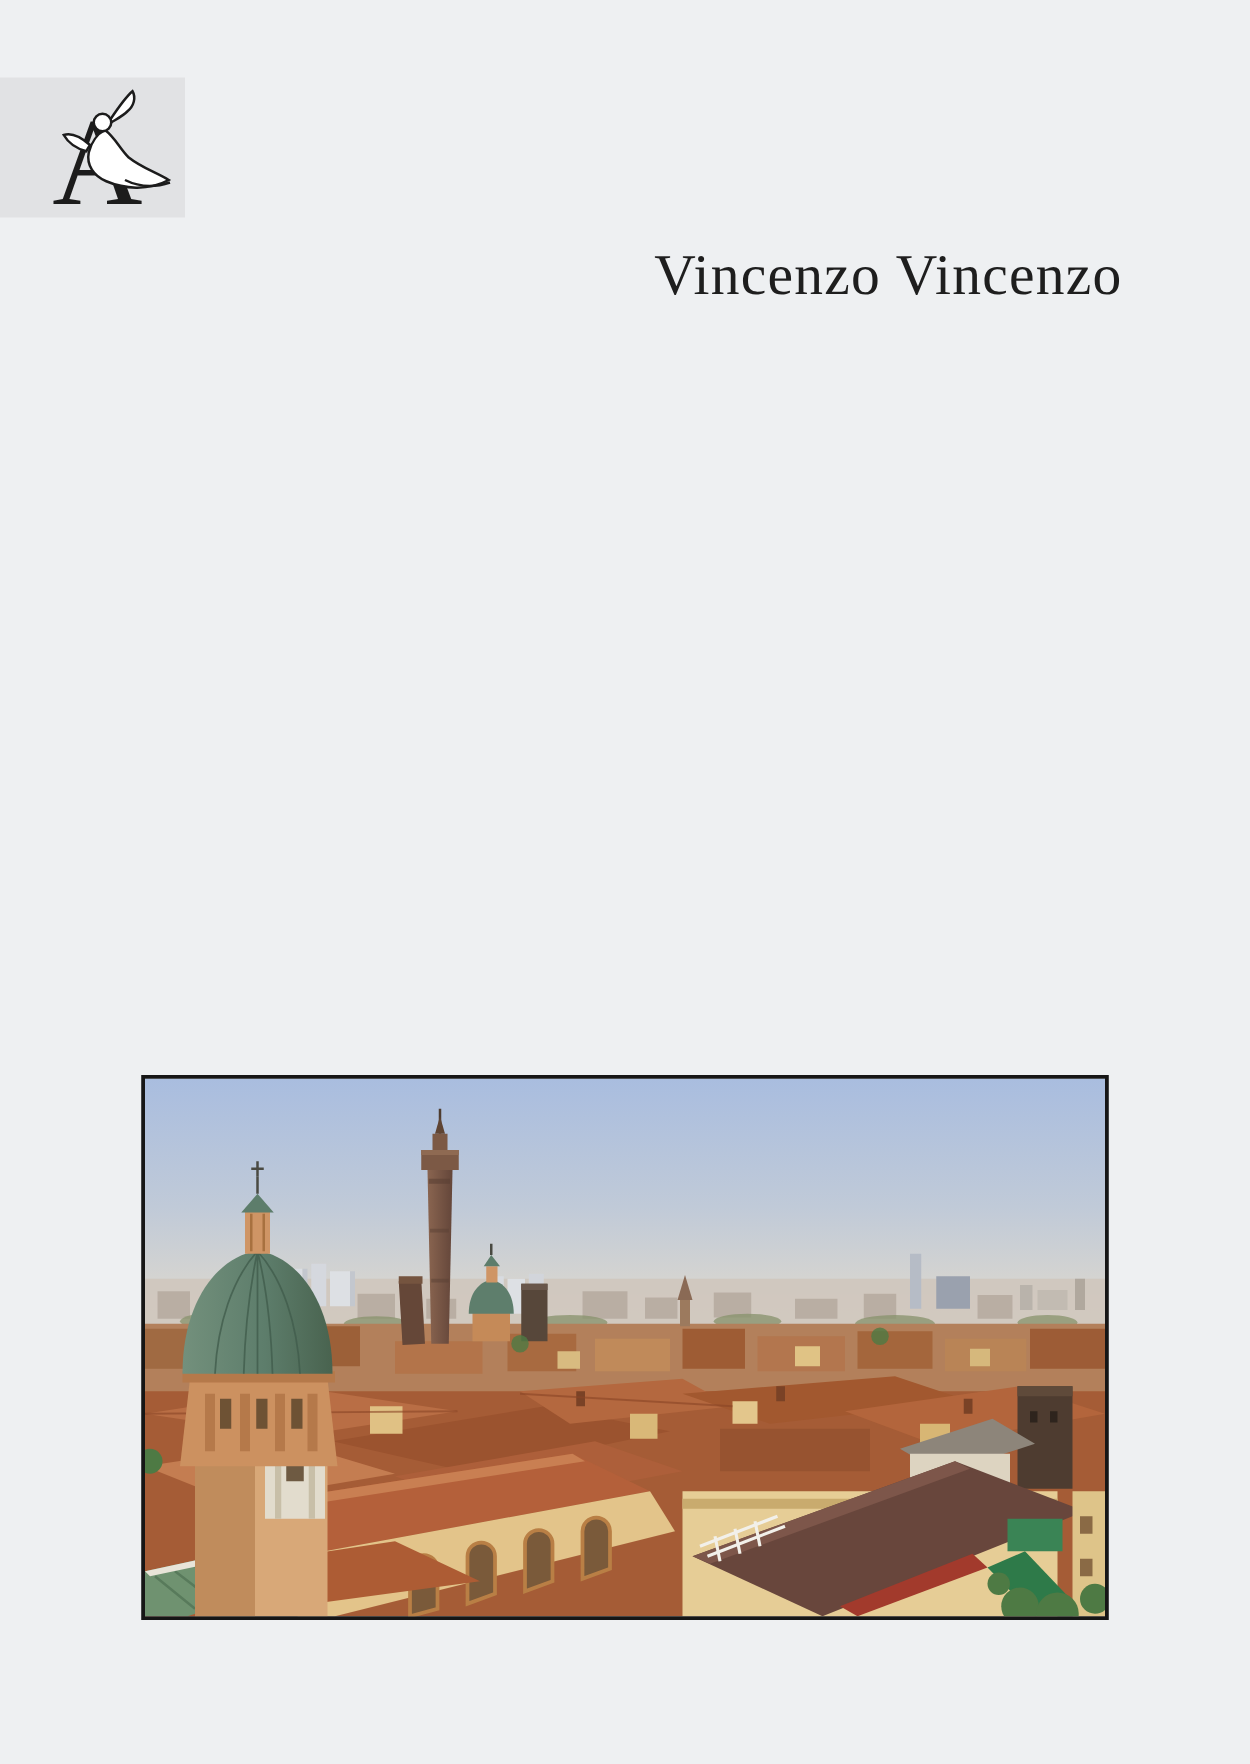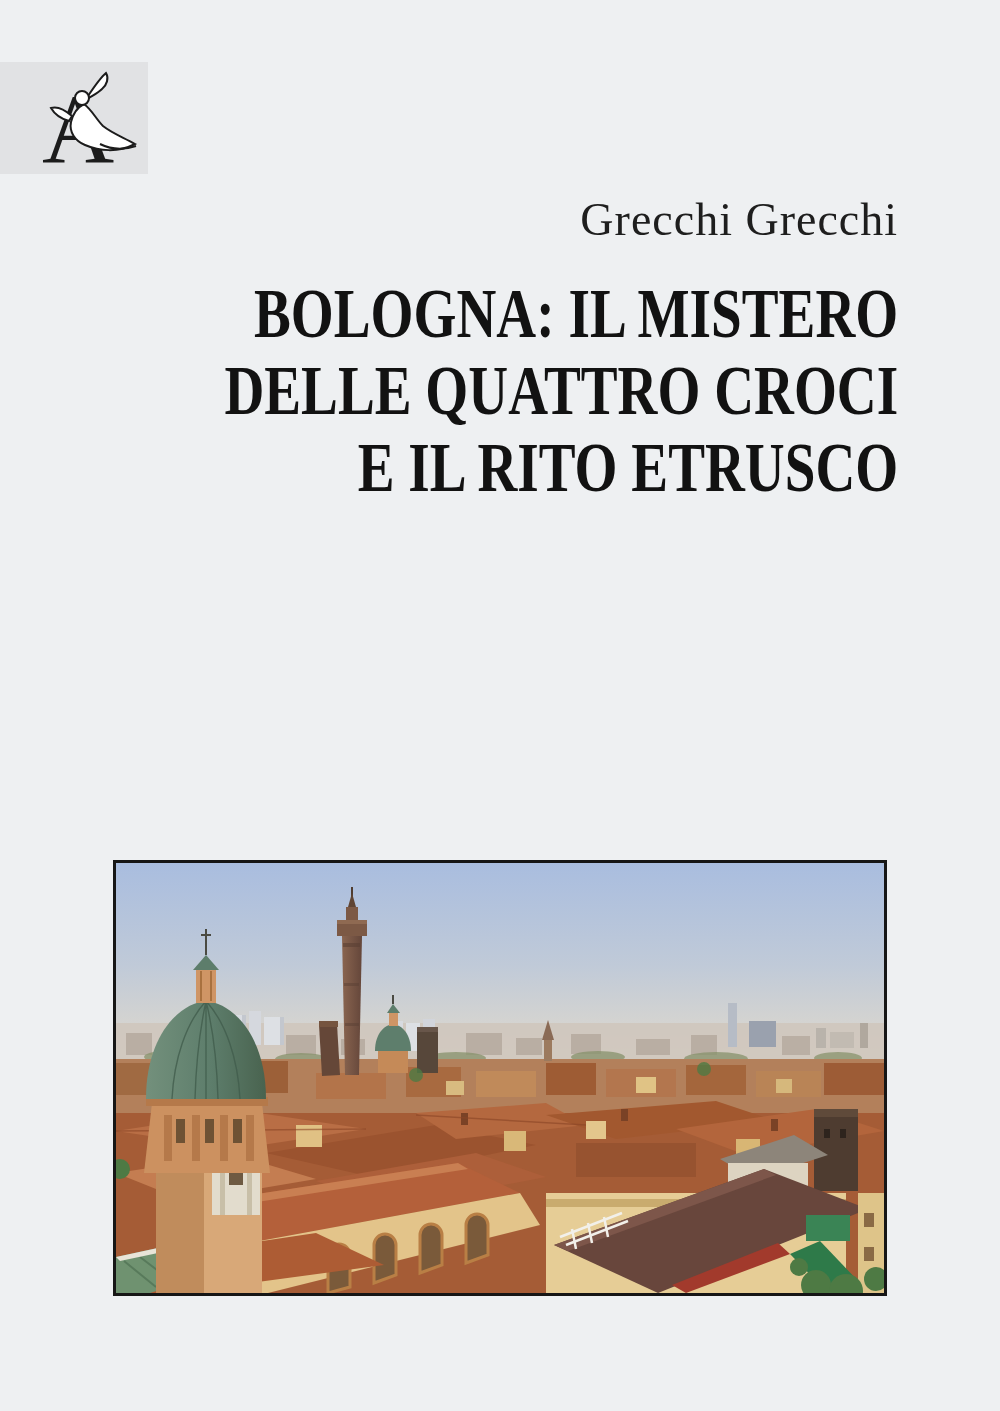--- a/index.html
+++ b/index.html
@@ -51,27 +51,22 @@
       <text x="78" y="101" text-anchor="middle" font-family="Liberation Serif, serif" font-size="100" fill="#1c1c1c">A</text>
 
       <path d="M84,42 C92,48 96,57 103,64 C113,72 125,76 135,82 C118,91 99,89 85,83 C75,79 69,70 71,60 C73,52 78,45 84,42 Z" fill="#ffffff" stroke="#1c1c1c" stroke-width="2"></path>
       <path d="M88,34 C94,25 100,16 106,11 C109,16 107,23 102,27 C98,31 92,34 89,36 Z" fill="#ffffff" stroke="#1c1c1c" stroke-width="2"></path>
       <path d="M72,54 C64,47 57,44 51,46 C55,53 62,57 69,59 Z" fill="#ffffff" stroke="#1c1c1c" stroke-width="2"></path>
       <circle cx="82" cy="36" r="7" fill="#ffffff" stroke="#1c1c1c" stroke-width="2"></circle>
       <path d="M100,82 C112,88 124,88 136,84" fill="none" stroke="#1c1c1c" stroke-width="2"></path>
     </svg>
   </div>
 
-  <div class="author">Grecchi Grecchi</div>
-
-  <div class="title-block">
-    <div class="title-line">BOLOGNA: IL MISTERO</div>
-    <div class="title-line">DELLE QUATTRO CROCI</div>
-    <div class="title-line">E IL RITO ETRUSCO</div>
-  </div>
+  <div class="author">Vincenzo Vincenzo</div>
+
 
   <div class="photo-frame">
     <svg width="768" height="430" viewBox="0 0 768 430" aria-hidden="true">
       <defs>
         <linearGradient id="sky" x1="0" y1="0" x2="0" y2="1">
           <stop offset="0" stop-color="#a9bddf"></stop>
           <stop offset="0.5" stop-color="#c0cad8"></stop>
           <stop offset="0.85" stop-color="#d9d6cf"></stop>
           <stop offset="1" stop-color="#e2ddd1"></stop>
         </linearGradient>

